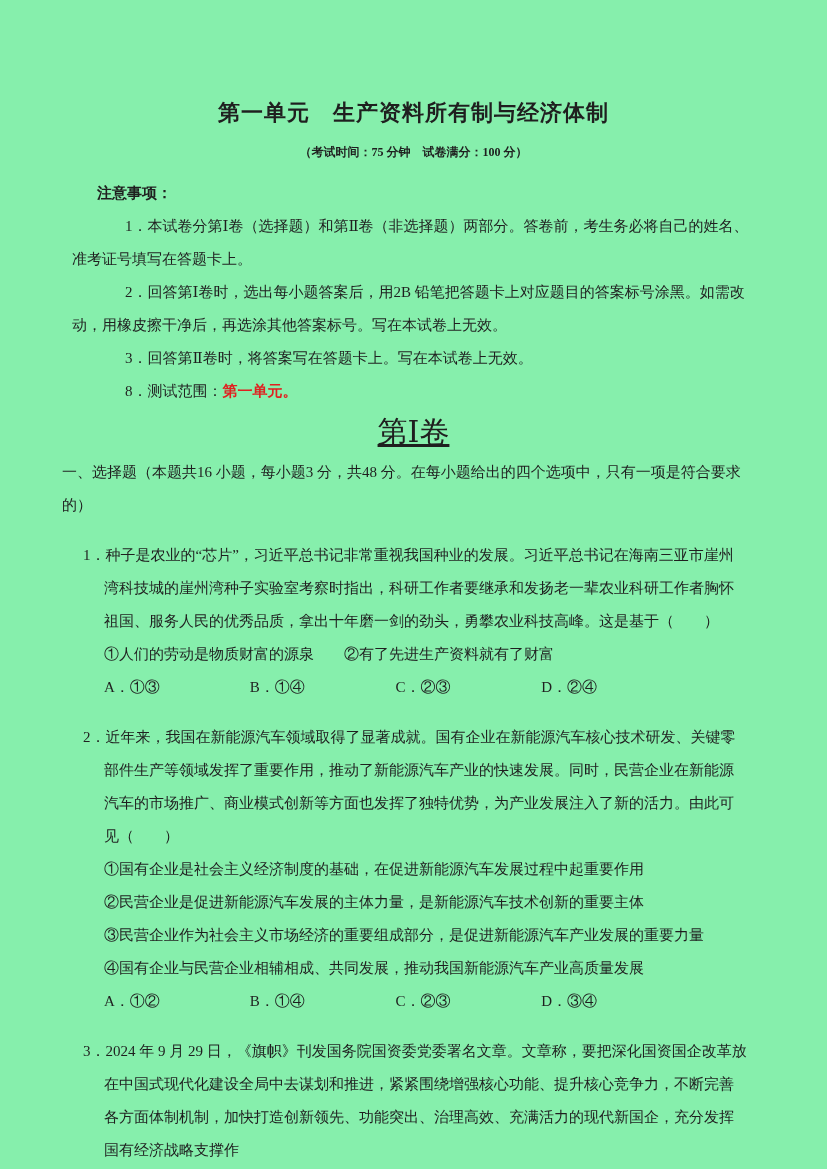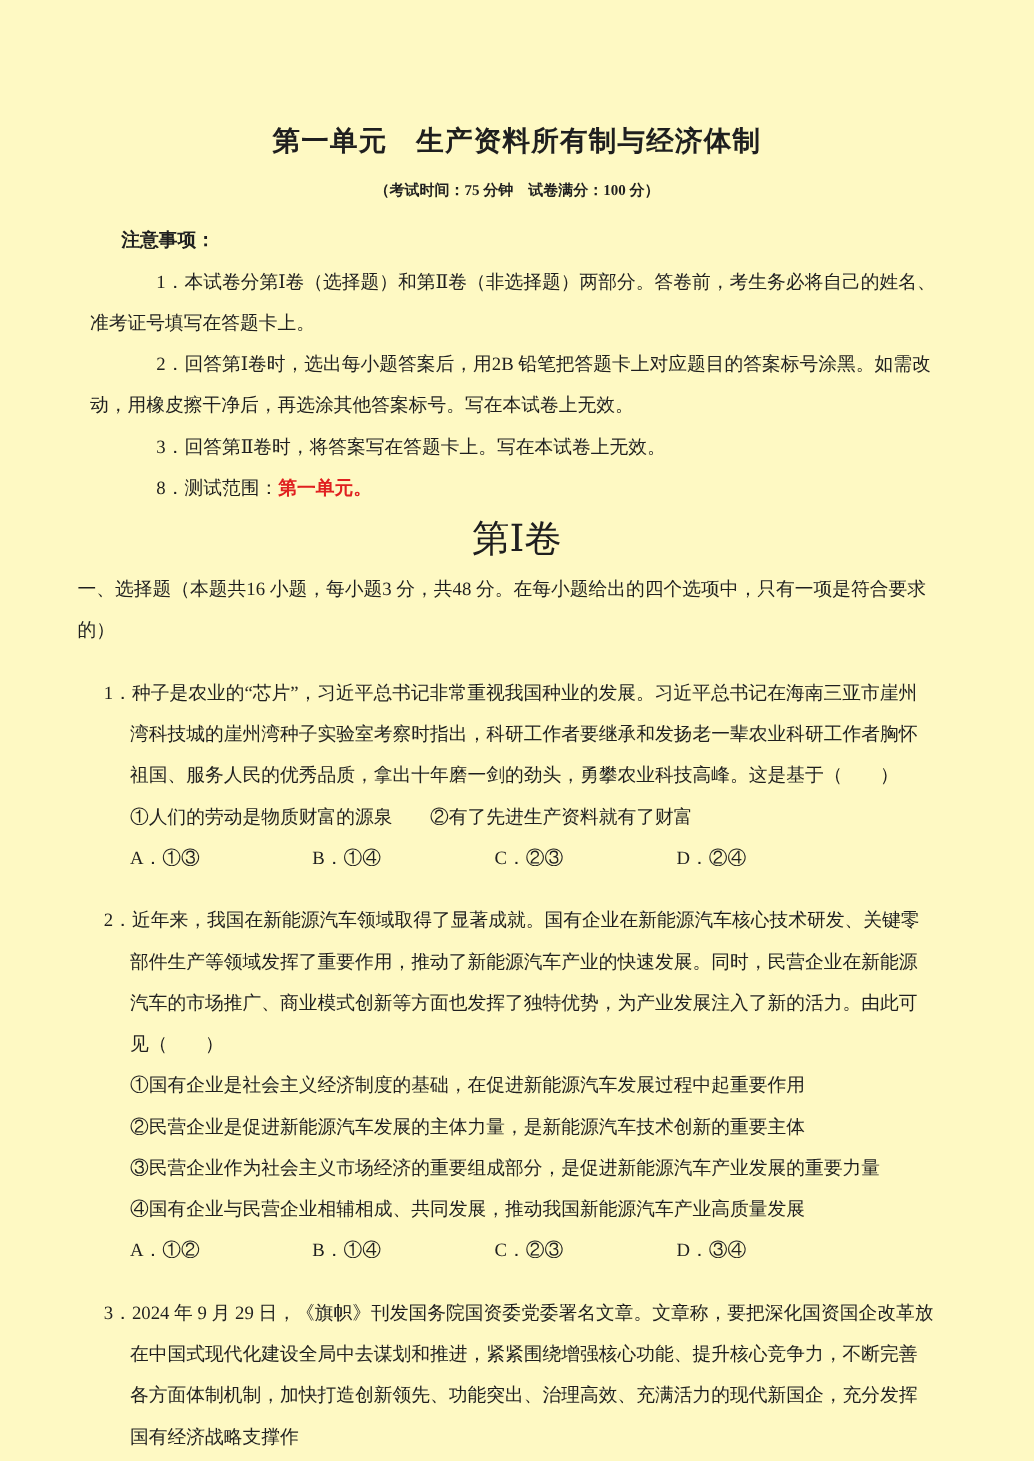--- a/index.html
+++ b/index.html
@@ -5,21 +5,21 @@
   html, body {
     margin: 0;
     padding: 0;
     background: #ffffff;
   }
   .page {
     position: relative;
     width: 827px;
     height: 1169px;
     margin: 0 auto;
-    background: #fef9c3;
+    background: #86efac;
     color: #1f1f1f;
     font-family: "Liberation Serif", "DejaVu Serif", serif;
     font-size: 15px;
     line-height: 33px;
     box-sizing: border-box;
     padding: 96px 62px 0 62px;
     overflow: hidden;
   }
   .doc-title {
     margin: 0;
@@ -52,20 +52,21 @@
   .red-bold {
     color: #e02020;
     font-weight: 700;
   }
   .part-heading {
     margin: 2px 0;
     text-align: center;
     font-size: 30px;
     font-weight: 400;
     line-height: 44px;
+    text-decoration: underline;
   }
   p.section-intro {
     margin: 0;
   }
   .question {
     margin: 17px;
   }
   p.stem {
     margin: 0 0 0 4px;
     padding-left: 21px;

